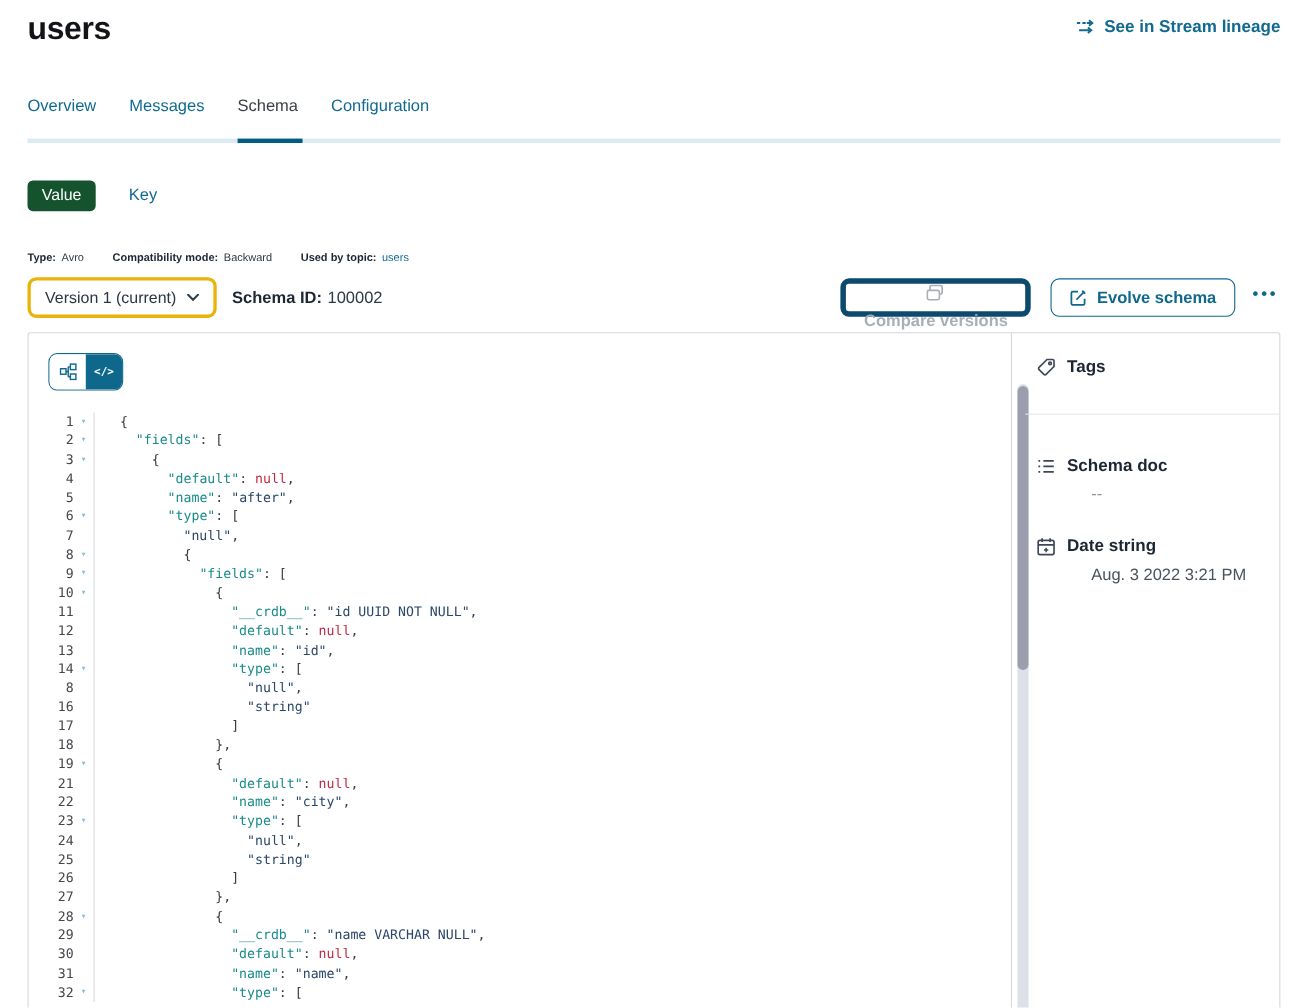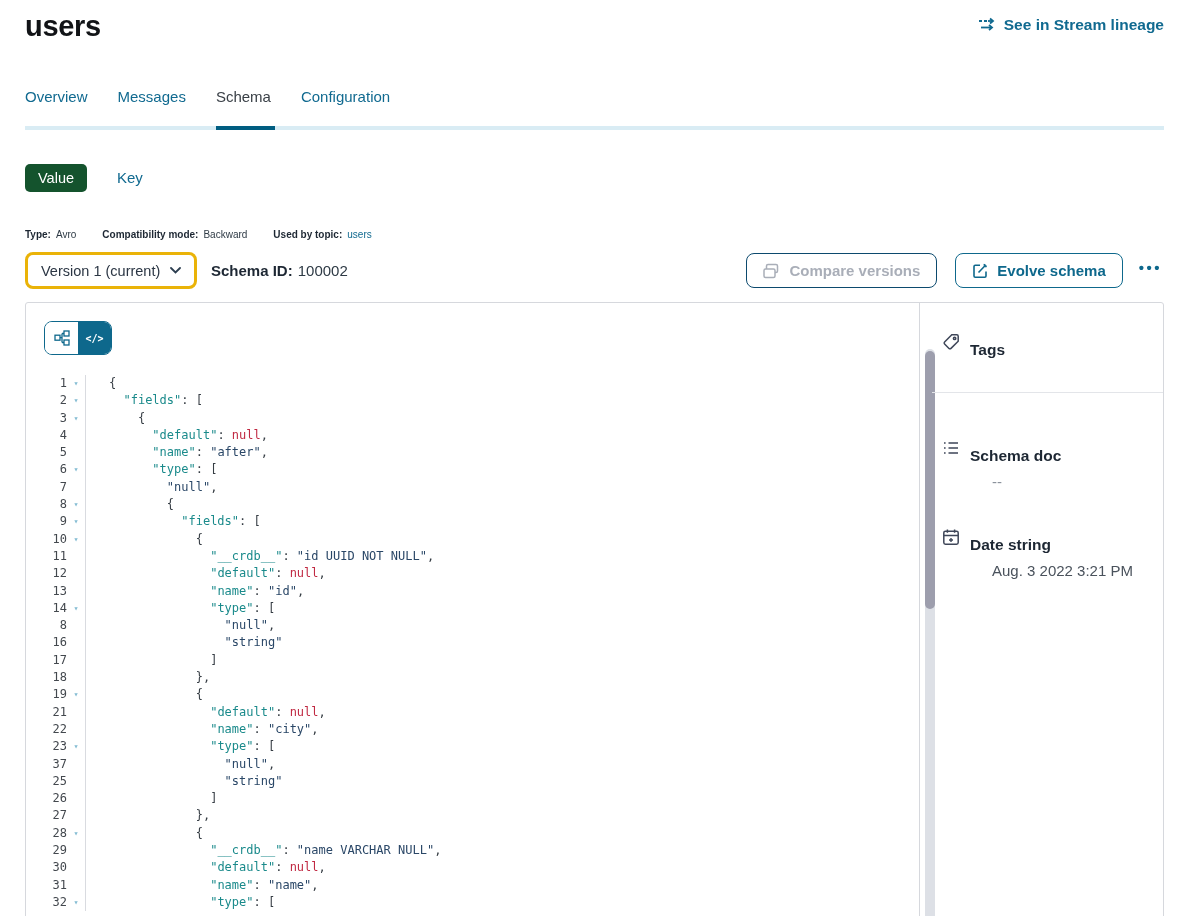--- a/index.html
+++ b/index.html
@@ -36,21 +36,21 @@
   
   .controls { margin-top:12px; display:flex; align-items:center; height:37px; }
   .verselect { width:172px; height:37px; border:3px solid #eab308; border-radius:8px;
     background:#fff; display:flex; align-items:center; justify-content:space-between;
     padding:0 13px; font-size:14.5px; color:#2b3644; cursor:pointer; }
   .schemaid { margin-left:14px; font-size:15px; color:#2e3a45; }
   .schemaid b { color:#1d2733; margin-right:5px; }
   .spacer { flex:1; }
   .btn { height:35px; border-radius:8px; background:#fff; display:flex; align-items:center;
     gap:9px; padding:0 16px; font-size:15px; font-family:inherit; cursor:pointer; }
-  .btn.disabled { border:1px solid #0c4a6e; color:#a9aeb8; font-weight:600; cursor:default; }
+  .btn.disabled { border:5px solid #0c4a6e; color:#a9aeb8; font-weight:600; cursor:default;flex-direction:column; }
   .btn.primary { border:1.5px solid #0e688c; color:#0e688c; font-weight:700; margin-left:18px; }
   .more { margin-left:14px; color:#0e688c; font-size:15px; font-weight:700; letter-spacing:2.5px;
     cursor:pointer; padding:4px 2px 10px 2px; }
 
   
   .panel { margin-top:13px; position:relative; width:1139px; height:640px;
     border:1px solid #d6d8dd; border-radius:3px; background:#fff; }
   .seg { position:absolute; left:18px; top:18px; display:flex; border:1px solid #0e688c;
     border-radius:8px; overflow:hidden; }
   .seg-btn { width:33px; height:32px; display:flex; align-items:center; justify-content:center;
@@ -68,21 +68,21 @@
 
   .sb-track { position:absolute; right:228px; top:46px; width:10px; height:588px;
     background:#dde0e6; border-radius:5px; }
   .sb-thumb { position:absolute; left:0; top:2px; width:10px; height:258px;
     background:#9d9ead; border-radius:5px; }
   .vdiv { position:absolute; left:893px; top:0; bottom:0; width:1px; background:#d6d8dd; }
 
   
   .sidebar { position:absolute; left:894px; right:0; top:0; bottom:0; padding:20px 24px 0 22px; }
   .sec-hd { display:flex; align-items:center; gap:10px; }
-  .sec-hd .t { font-size:15.5px; font-weight:700; color:#1d2733; line-height:22px;margin-top:16px; }
+  .sec-hd .t { font-size:15.5px; font-weight:700; color:#1d2733; line-height:22px; }
   .sec-ic { width:18px; height:18px; flex:none; }
   .tag-input { display:block; margin:14px 0 0 50px; width:184px; border:none; outline:none;
     border-bottom:1.5px solid #505c69; font-size:15px; padding:0 0 7px 0; color:#2b333c;
     font-family:inherit; }
   .tag-input::placeholder { color:#a2a8b3; }
   .hdiv { border:none; height:1px; background:#e3e5e9; margin:31px -24px 0 -10px; }
   .sec { margin-top:36px; }
   .sec + .sec { margin-top:28px; }
   .sec-val { margin:6px 0 0 50px; font-size:15px; color:#4a525c; }
   .sec-val.dim { color:#8b929c; }
@@ -285,21 +285,21 @@
           <span class="ln">22</span>
           <span class="fold"></span>
           <span class="lc"><span>              </span><span class="tk-k">"name"</span><span class="tk-p">: </span><span class="tk-s">"city"</span><span class="tk-p">,</span></span>
         </div>
         <div class="crow">
           <span class="ln">23</span>
           <span class="fold">▾</span>
           <span class="lc"><span>              </span><span class="tk-k">"type"</span><span class="tk-p">: [</span></span>
         </div>
         <div class="crow">
-          <span class="ln">37</span>
+          <span class="ln">24</span>
           <span class="fold"></span>
           <span class="lc"><span>                </span><span class="tk-s">"null"</span><span class="tk-p">,</span></span>
         </div>
         <div class="crow">
           <span class="ln">25</span>
           <span class="fold"></span>
           <span class="lc"><span>                </span><span class="tk-s">"string"</span></span>
         </div>
         <div class="crow">
           <span class="ln">26</span>

